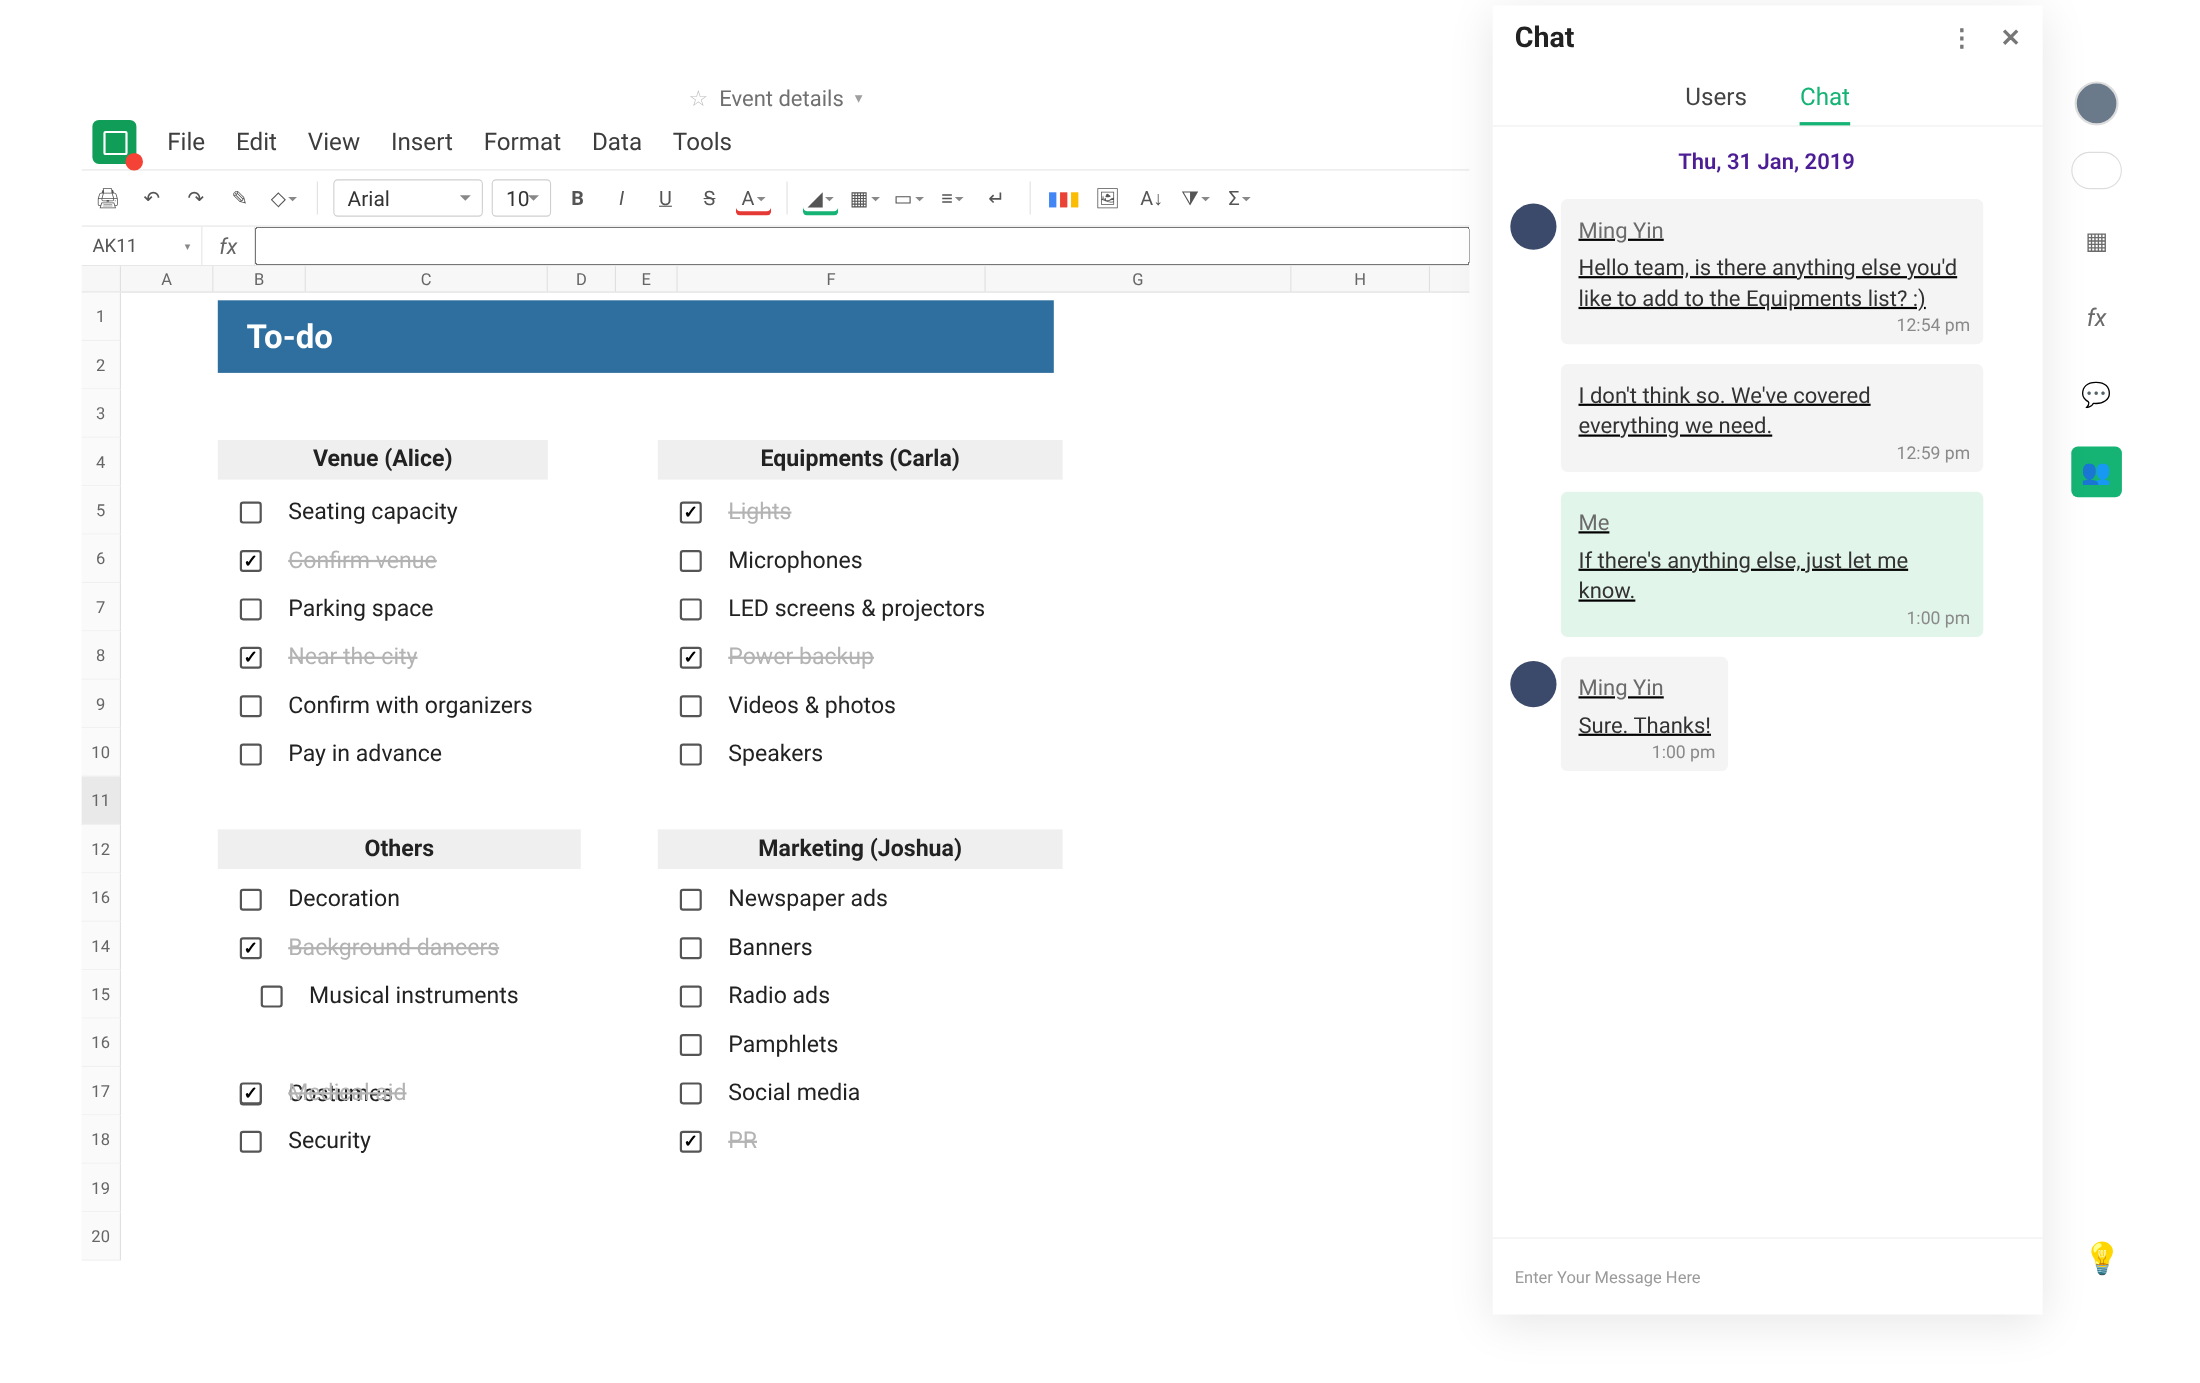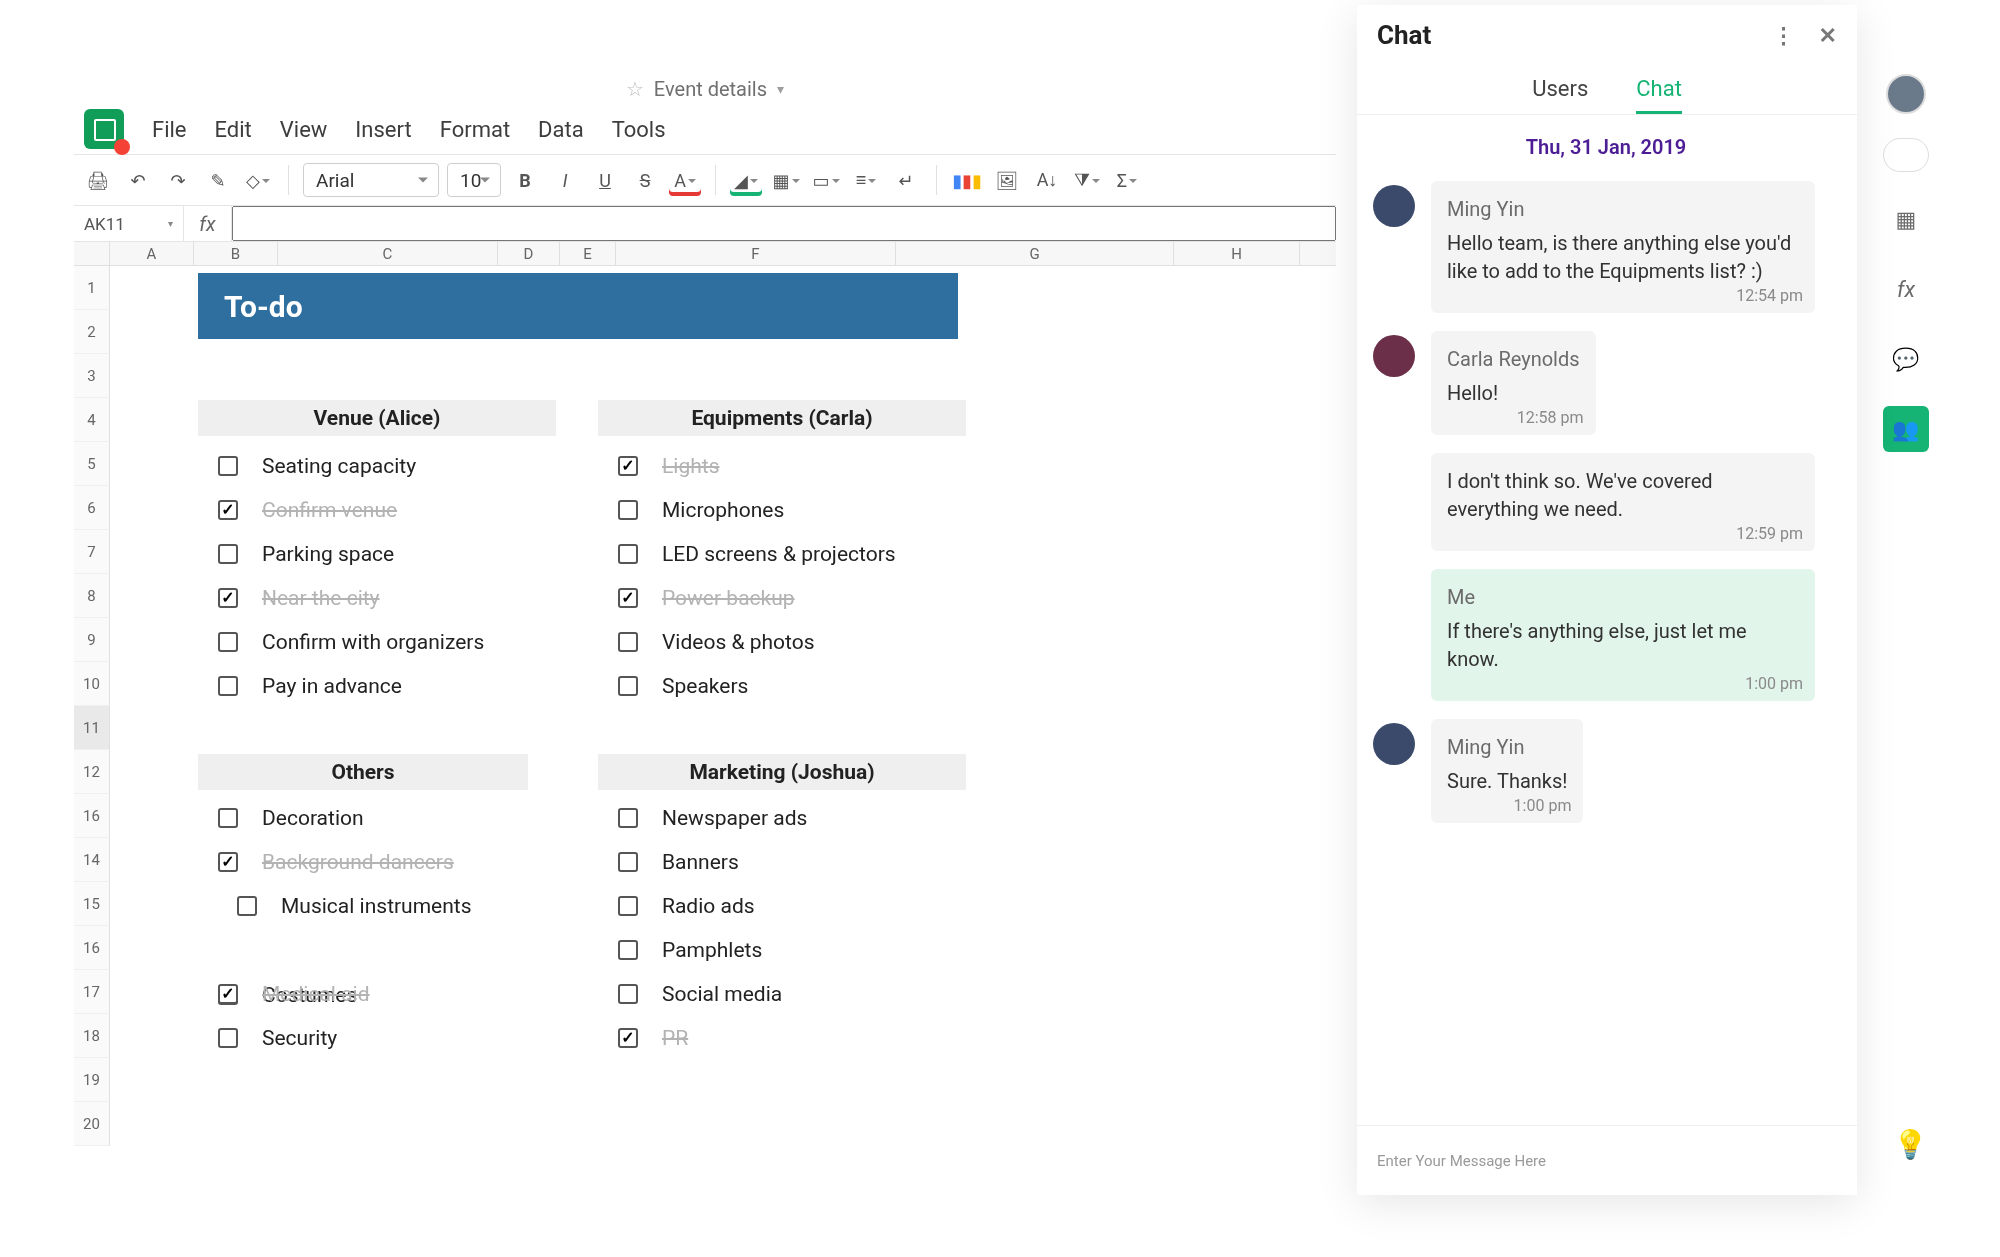--- a/index.html
+++ b/index.html
@@ -237,21 +237,21 @@
   }
   .chat-tab.active { color: #15b374; border-bottom-color: #15b374; }
 
   .chat-scroll {
     flex: 1;
     overflow: hidden;
     padding: 20px 18px 10px 16px;
   }
   .chat-date { text-align: center; font-size: 20px; color: #4c1d95; font-weight: 600; margin-bottom: 22px; }
 
-  .msg-row { display: flex; gap: 16px; margin-bottom: 18px; }
+  .msg-row { display: flex; gap: 4px; margin-bottom: 18px; text-decoration: underline; }
   .avatar {
     width: 42px; height: 42px; border-radius: 50%;
     background: #3b4a6b;
     flex: 0 0 42px;
     margin-top: 4px;
   }
   .avatar.a2 { background: #6b2f4a; }
   .avatar.spacer { background: transparent; }
 
   .bubble {
@@ -495,21 +495,21 @@
           <div class="gridrow">
             <div class="rowh">20</div>
             <div class="cells"></div>
           </div>
         </div>
 
       <div class="todo-banner">
         <span>To-do</span>
       </div>
       <div id="overlay">
-          <div class="section-hdr" style="left: 124px; top: 158px; width: 358px;">Venue (Alice)</div>
+          <div class="section-hdr" style="left: 124px; top: 158px; width: 300px;">Venue (Alice)</div>
           <div class="task" style="left: 144px; top: 212px;">
             <div class="cb"></div>
             <span class="">Seating capacity</span>
           </div>
           <div class="task" style="left: 144px; top: 256px;">
             <div class="cb checked"></div>
             <span class="done">Confirm venue</span>
           </div>
           <div class="task" style="left: 144px; top: 300px;">
             <div class="cb"></div>
@@ -624,28 +624,20 @@
       <div id="messages">
           <div class="msg-row">
             <div class="avatar a1"></div>
             <div class="bubble">
               <div class="sender">Ming Yin</div>
               <div>Hello team, is there anything else you'd like to add to the Equipments list? :)</div>
               <div class="ts">12:54 pm</div>
             </div>
           </div>
           <div class="msg-row">
-            <div class="avatar a2 a2"></div>
-            <div class="bubble">
-              <div class="sender">Carla Reynolds</div>
-              <div>Hello!</div>
-              <div class="ts">12:58 pm</div>
-            </div>
-          </div>
-          <div class="msg-row">
             <div class="avatar spacer"></div>
             <div class="bubble">
               <div>I don't think so. We've covered everything we need.</div>
               <div class="ts">12:59 pm</div>
             </div>
           </div>
           <div class="msg-row">
             <div class="avatar spacer"></div>
             <div class="bubble me">
               <div class="sender">Me</div>

